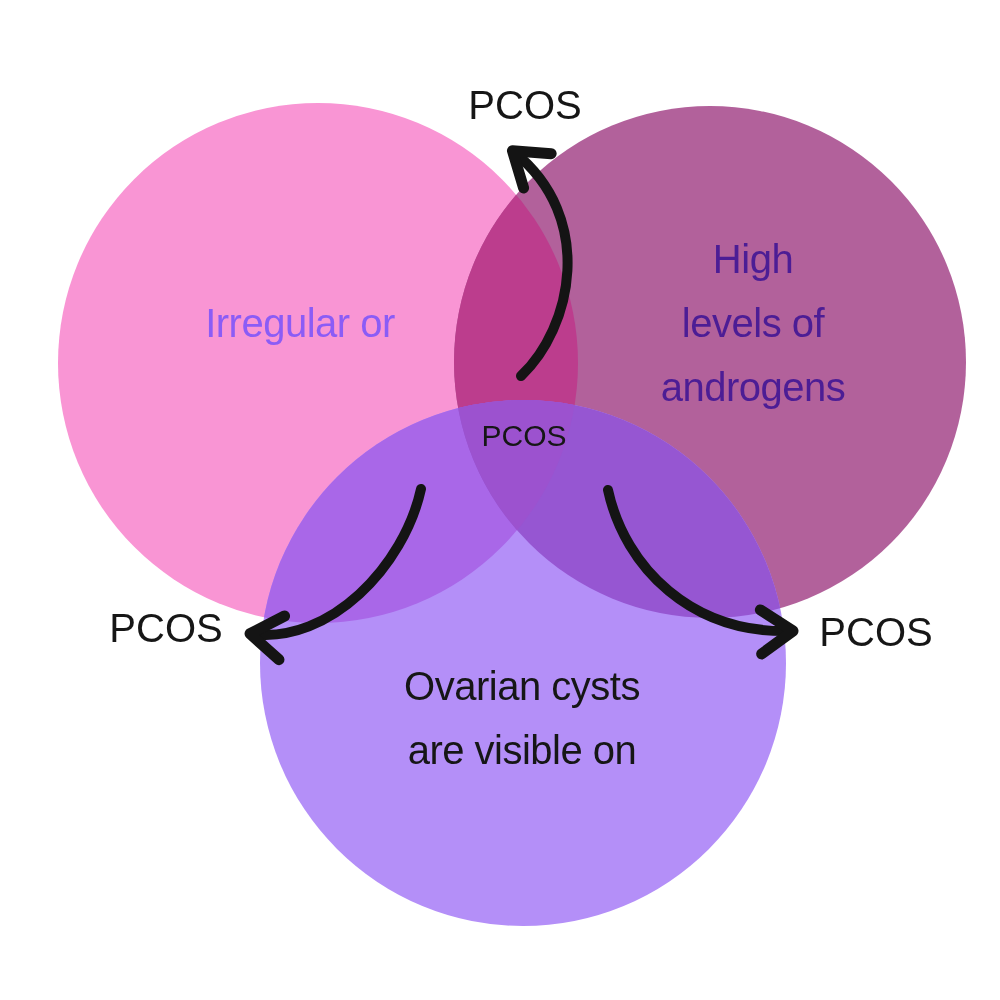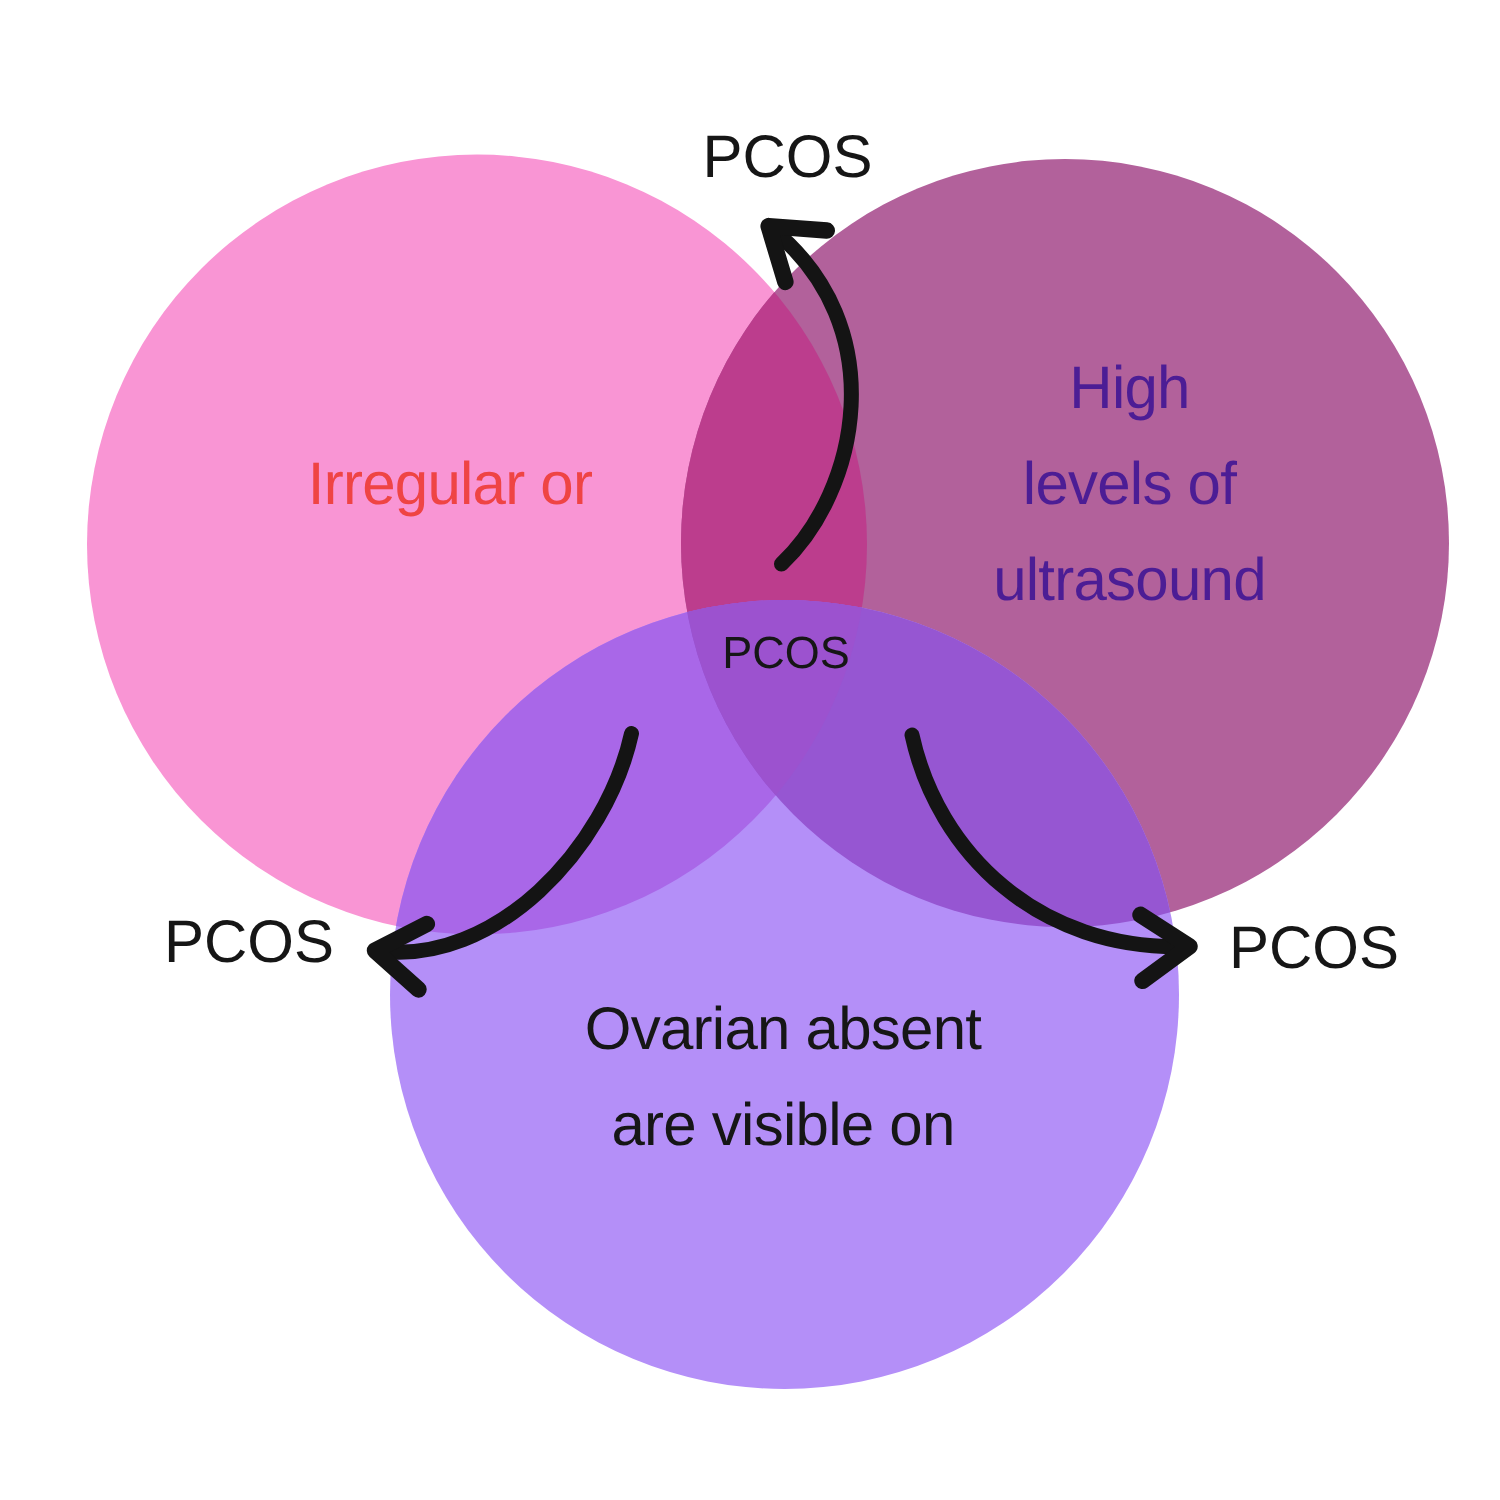--- a/index.html
+++ b/index.html
@@ -51,32 +51,32 @@
       <g clip-path="url(#clipMauve)">
         <circle cx="523" cy="663" r="263" fill="#9C52CF"></circle>
       </g>
     </g>
 
     <path d="M 521 376 C 572 328, 596 218, 514 152" fill="none" stroke-width="10" stroke-linecap="round" marker-end="url(#ah)" stroke="#141414"></path>
     <path d="M 421 489 C 404 566, 330 644, 252 634" fill="none" stroke-width="10" stroke-linecap="round" marker-end="url(#ah)" stroke="#141414"></path>
     <path d="M 608 490 C 625 568, 692 634, 791 631" fill="none" stroke-width="10" stroke-linecap="round" marker-end="url(#ah)" stroke="#141414"></path>
   </svg>
 
-  <div class="label circle-label" style="left: 300px; top: 323px; color: #ef4444;">
+  <div class="label circle-label" style="left: 300px; top: 323px; color: #8b5cf6;">
     <div>Irregular or</div>
   </div>
 
   <div class="label circle-label" style="left: 742px; top: 323px; color: #4c1d95; margin-left: 11px;">
     <div>High</div>
     <div>levels of</div>
-    <div>ultrasound</div>
+    <div>androgens</div>
   </div>
 
   <div class="label circle-label" style="left: 522px; top: 718px; color: rgb(22, 22, 22);">
-    <div>Ovarian absent</div>
+    <div>Ovarian cysts</div>
     <div>are visible on</div>
   </div>
 
   <div class="label pcos-label" style="left: 525px; top: 105px; color: rgb(22, 22, 22);">PCOS</div>
 
   <div class="label pcos-label" style="left: 166px; top: 628px; color: rgb(22, 22, 22);">PCOS</div>
 
   <div class="label pcos-label" style="left: 876px; top: 632px; color: rgb(22, 22, 22);">PCOS</div>
 
   <div class="label pcos-center" style="left: 524px; top: 436px; color: rgb(22, 22, 22);">PCOS</div>

